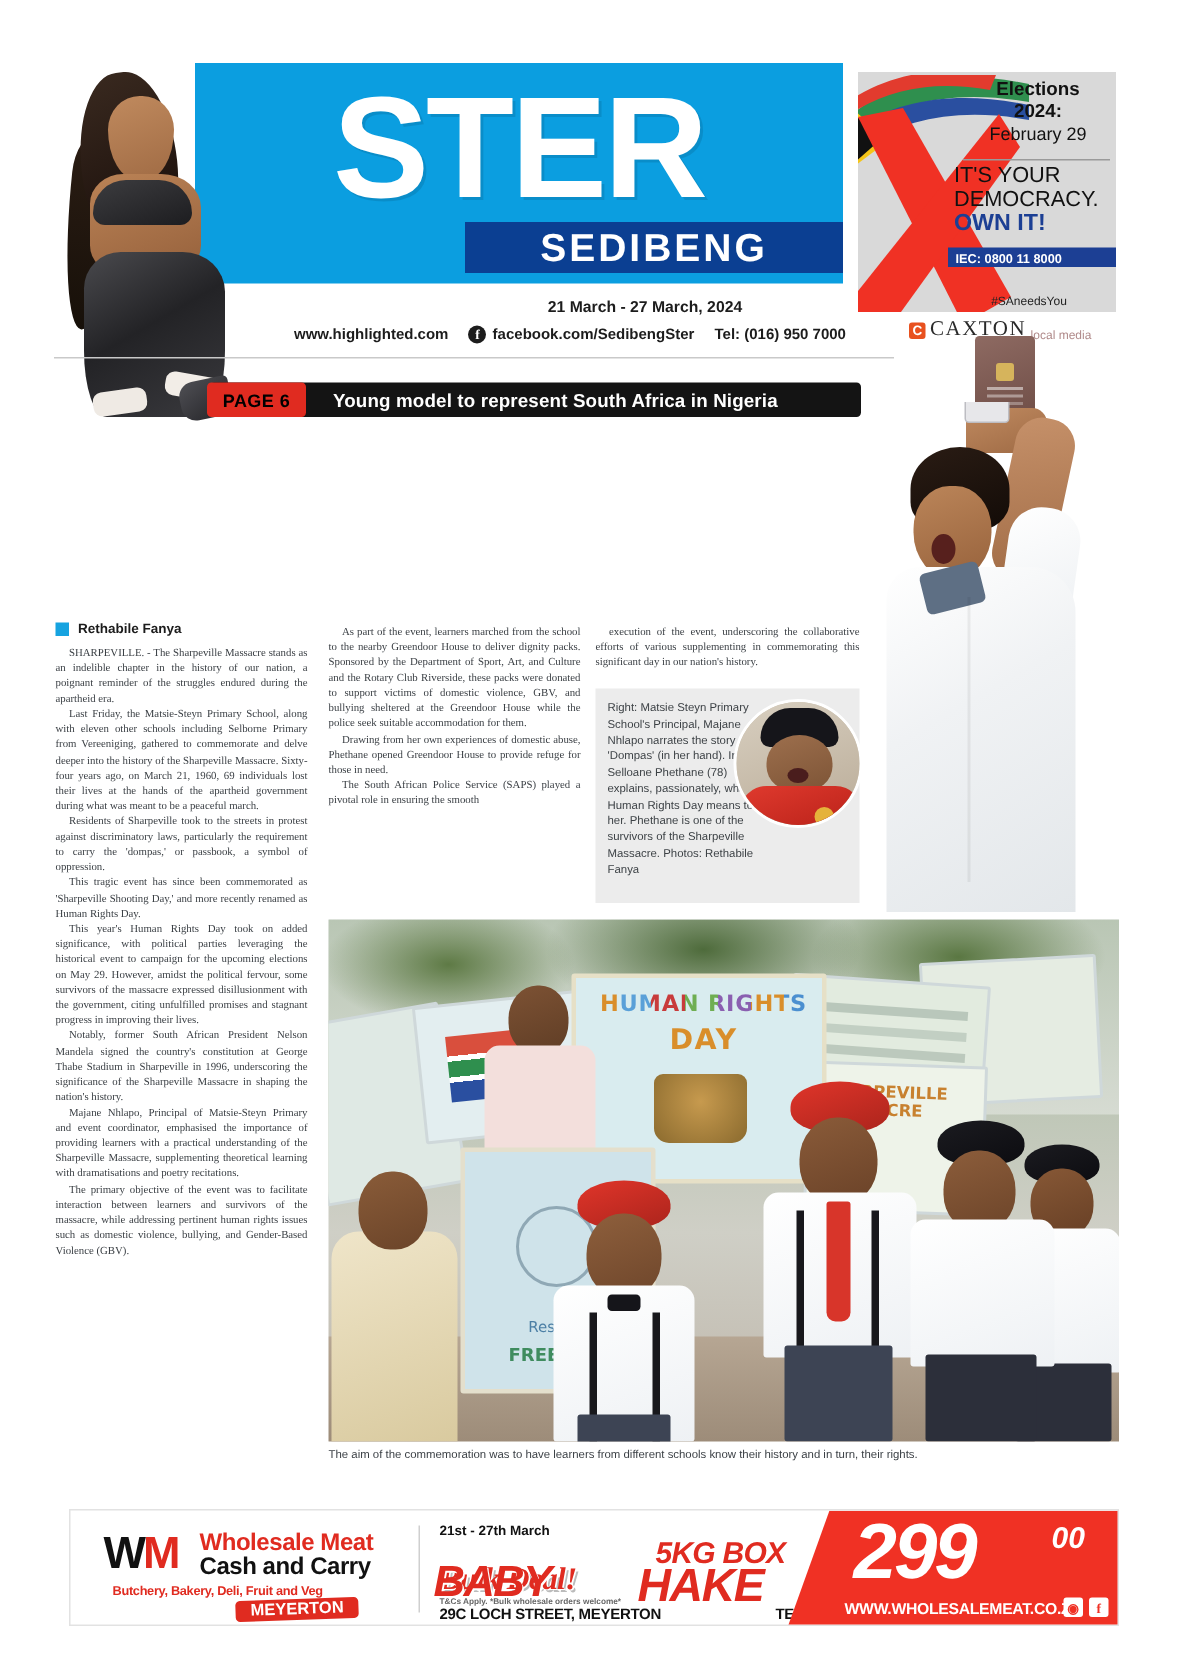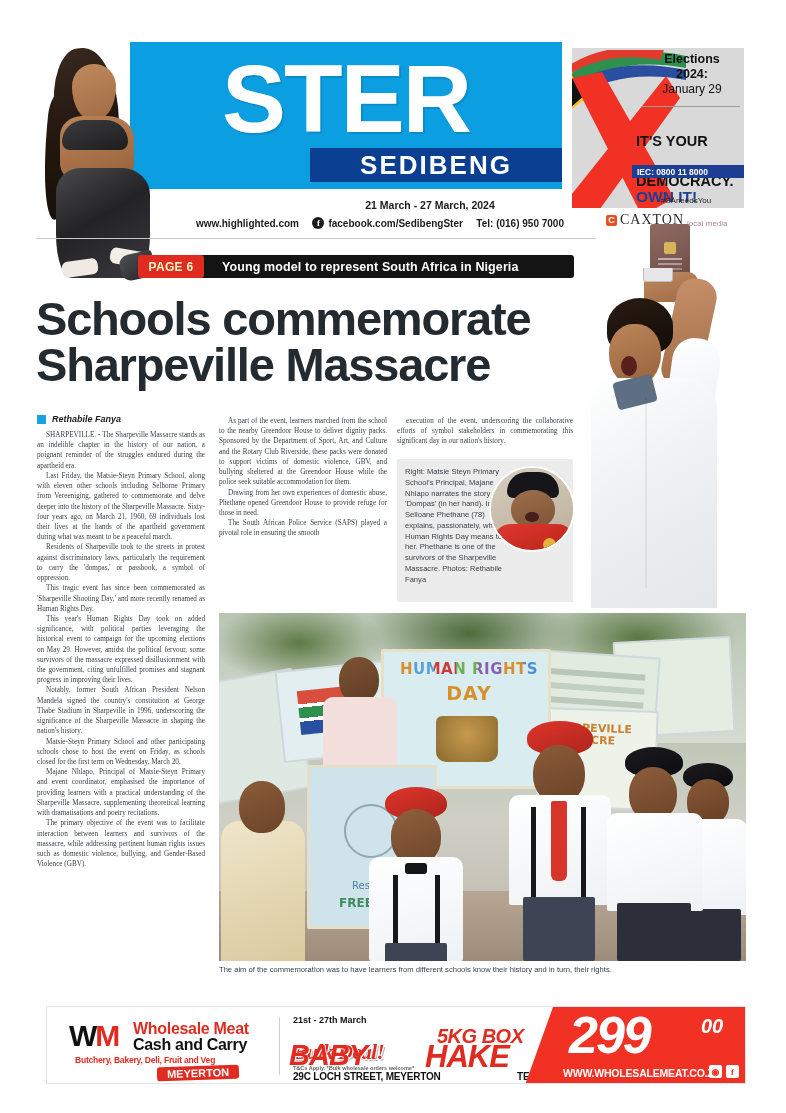--- a/index.html
+++ b/index.html
@@ -142,21 +142,21 @@
     text-align:center; color:#111; line-height:1.18;
   }
   .elec-head .l1 { font-size:12.5px; font-weight:bold; }
   .elec-head .l2 { font-size:12.5px; font-weight:bold; }
   .elec-head .l3 { font-size:12px; }
   .elec-rule { position:absolute; right:4px; top:58px; width:98px; height:1px; background:#9a9a9a;}
   .elec-slogan {
     position:absolute; right:4px; top:62px; width:104px;
     line-height:1.08; text-align:left;
   }
-  .elec-slogan .s1, .elec-slogan .s2 { font-size:14.5px; font-weight:bold; color:#111;margin-top:24px; }
+  .elec-slogan .s1, .elec-slogan .s2 { font-size:14.5px; font-weight:normal; color:#111; }
   .elec-slogan .s3 { font-size:15.5px; font-weight:bold; color:#1c3f94; }
   .elec-iec {
     position:absolute; right:0px; top:117px; width:112px; height:13px;
     background:#1c3f94; color:#fff; font-size:8.5px; font-weight:bold;
     display:flex; align-items:center; padding-left:5px;
   }
   .elec-tags {
     position:absolute; right:6px; top:148px; width:104px;
     font-size:8px; color:#222; line-height:1.35; text-align:center;
   }
@@ -195,21 +195,21 @@
   }
 
   
   .pagebar {
     position:absolute; left:140px; top:255px; width:434px; height:23px;
     background:#141414; border-radius:3px;
     display:flex; align-items:center;
   }
   .pagebar .tag {
     margin-left:-2px;
-    background:#e02b20; color:#fef9c3;
+    background:#e02b20; color:#000000;
     height:23px; min-width:66px;
     display:flex; align-items:center; justify-content:center;
     font-size:12px; font-weight:bold; border-radius:3px 3px 3px 3px;
     letter-spacing:0.3px;
   }
   .pagebar .pb-text {
     color:#fff; font-size:12.5px; font-weight:bold;
     margin-left:18px; letter-spacing:0.1px;
   }
   .shoe-deco {
@@ -228,21 +228,21 @@
     letter-spacing:-1.2px;
   }
   .headline .hl2 { display:block; }
 
   
   .byline {
     position:absolute; left:37px; top:414px;
     display:flex; align-items:center; gap:6px;
   }
   .byline .sq { width:9px; height:9px; background:#16a3e0; }
-  .byline .nm { font-size:9px; font-weight:bold; color:#1c1c1c;font-style:italic; }
+  .byline .nm { font-size:9px; font-weight:bold; color:#1c1c1c; }
 
   
   .col {
     position:absolute;
     font-family:"Liberation Serif", serif;
     font-size:7.2px;
     line-height:1.42;
     color:#3a3f44;
     text-align:justify;
   }
@@ -594,21 +594,21 @@
         <path d="M0 22 L24 44 L0 62 Z" fill="#f5c518"></path>
         <path d="M2 26 L18 44 L2 58 Z" fill="#111"></path>
       </svg>
       <svg class="big-x" viewBox="0 0 118 150">
         <path d="M10 6 L40 0 L112 126 L80 144 Z" fill="#f03124"></path>
         <path d="M104 4 L118 26 L30 148 L2 132 Z" fill="#f03124"></path>
       </svg>
       <div class="elec-head">
         <div class="l1">Elections</div>
         <div class="l2">2024:</div>
-        <div class="l3">January 29</div>
+        <div class="l3">February 29</div>
       </div>
       <div class="elec-rule"></div>
       <div class="elec-slogan">
         <div class="s1">IT'S YOUR</div>
         <div class="s2">DEMOCRACY.</div>
         <div class="s3">OWN IT!</div>
       </div>
       <div class="elec-iec">IEC: 0800 11 8000</div>
       <div class="elec-tags">
         <div>#SAneedsYou</div>
@@ -631,50 +631,45 @@
 
     <div class="mast-hr"></div>
   </div>
 
   <div class="shoe-deco"></div>
   <div class="pagebar">
     <div class="tag">PAGE 6</div>
     <div class="pb-text">Young model to represent South Africa in Nigeria</div>
   </div>
 
-  <h1 class="headline">
-    <span class="hl1">Schools commemorate</span>
-    <span class="hl2">Sharpeville Massacre</span>
-  </h1>
 
   <div class="byline">
     <span class="sq"></span>
     <span class="nm">Rethabile Fanya</span>
   </div>
 
   <div class="col" id="col1">
     <p>SHARPEVILLE. - The Sharpeville Massacre stands as an indelible chapter in the history of our nation, a poignant reminder of the struggles endured during the apartheid era.</p>
     <p>Last Friday, the Matsie-Steyn Primary School, along with eleven other schools including Selborne Primary from Vereeniging, gathered to commemorate and delve deeper into the history of the Sharpeville Massacre. Sixty-four years ago, on March 21, 1960, 69 individuals lost their lives at the hands of the apartheid government during what was meant to be a peaceful march.</p>
     <p>Residents of Sharpeville took to the streets in protest against discriminatory laws, particularly the requirement to carry the 'dompas,' or passbook, a symbol of oppression.</p>
     <p>This tragic event has since been commemorated as 'Sharpeville Shooting Day,' and more recently renamed as Human Rights Day.</p>
     <p>This year's Human Rights Day took on added significance, with political parties leveraging the historical event to campaign for the upcoming elections on May 29. However, amidst the political fervour, some survivors of the massacre expressed disillusionment with the government, citing unfulfilled promises and stagnant progress in improving their lives.</p>
     <p>Notably, former South African President Nelson Mandela signed the country's constitution at George Thabe Stadium in Sharpeville in 1996, underscoring the significance of the Sharpeville Massacre in shaping the nation's history.</p>
-    <p>Matsie-Steyn Primary School and other participating schools chose to host the event on Friday, as schools closed for the first term on Wednesday, March 20.</p>
     <p>Majane Nhlapo, Principal of Matsie-Steyn Primary and event coordinator, emphasised the importance of providing learners with a practical understanding of the Sharpeville Massacre, supplementing theoretical learning with dramatisations and poetry recitations.</p>
     <p>The primary objective of the event was to facilitate interaction between learners and survivors of the massacre, while addressing pertinent human rights issues such as domestic violence, bullying, and Gender-Based Violence (GBV).</p>
   </div>
 
   <div class="col" id="col2">
     <p>As part of the event, learners marched from the school to the nearby Greendoor House to deliver dignity packs. Sponsored by the Department of Sport, Art, and Culture and the Rotary Club Riverside, these packs were donated to support victims of domestic violence, GBV, and bullying sheltered at the Greendoor House while the police seek suitable accommodation for them.</p>
     <p>Drawing from her own experiences of domestic abuse, Phethane opened Greendoor House to provide refuge for those in need.</p>
     <p>The South African Police Service (SAPS) played a pivotal role in ensuring the smooth</p>
   </div>
 
   <div class="col" id="col3">
-    <p>execution of the event, underscoring the collaborative efforts of symbol stakeholders in commemorating this significant day in our nation's history.</p>
+    <p>execution of the event, underscoring the collaborative efforts of various supplementing in commemorating this significant day in our nation's history.</p>
   </div>
 
   <div class="capbox">
     <div class="captxt">Right: Matsie Steyn Primary School's Principal, Majane Nhlapo narrates the story of the 'Dompas'  (in her hand). Insert: Selloane Phethane (78) explains, passionately, what Human Rights Day means to her. Phethane is one of the survivors of the Sharpeville Massacre. Photos: Rethabile Fanya</div>
   </div>
 
   <div class="inset-round">
     <div class="bg"></div>
     <div class="doek"></div>
     <div class="face"></div>

